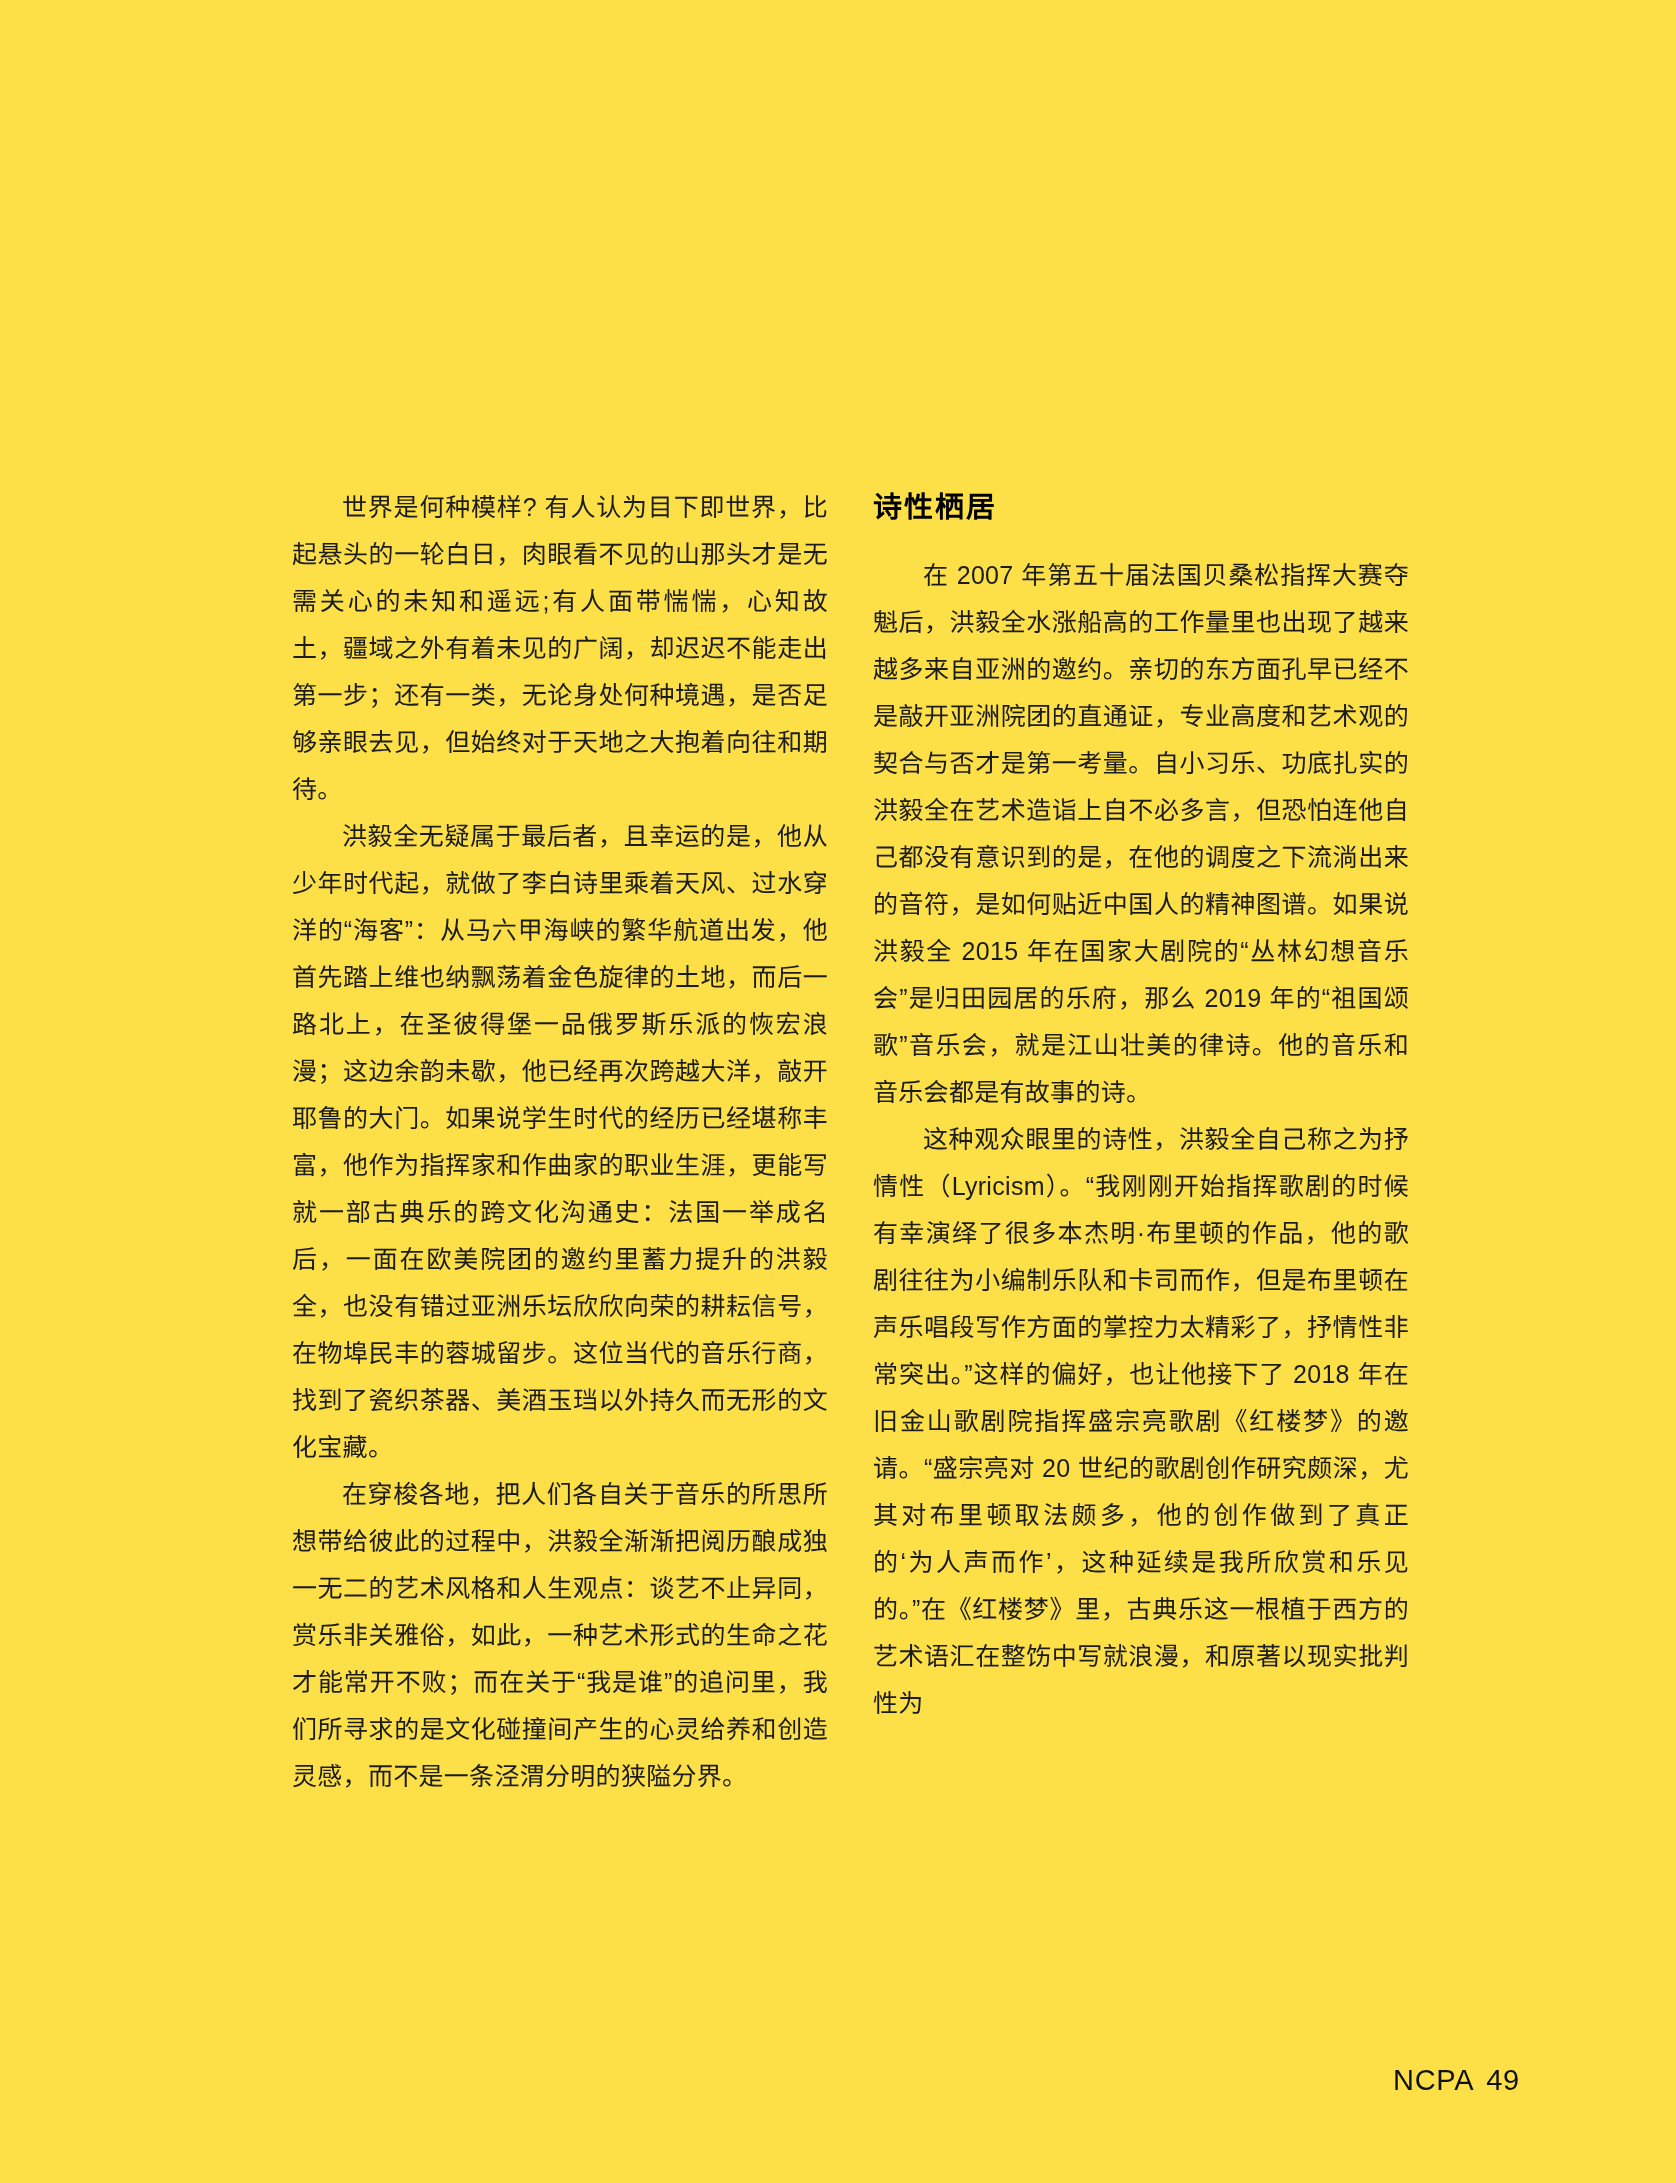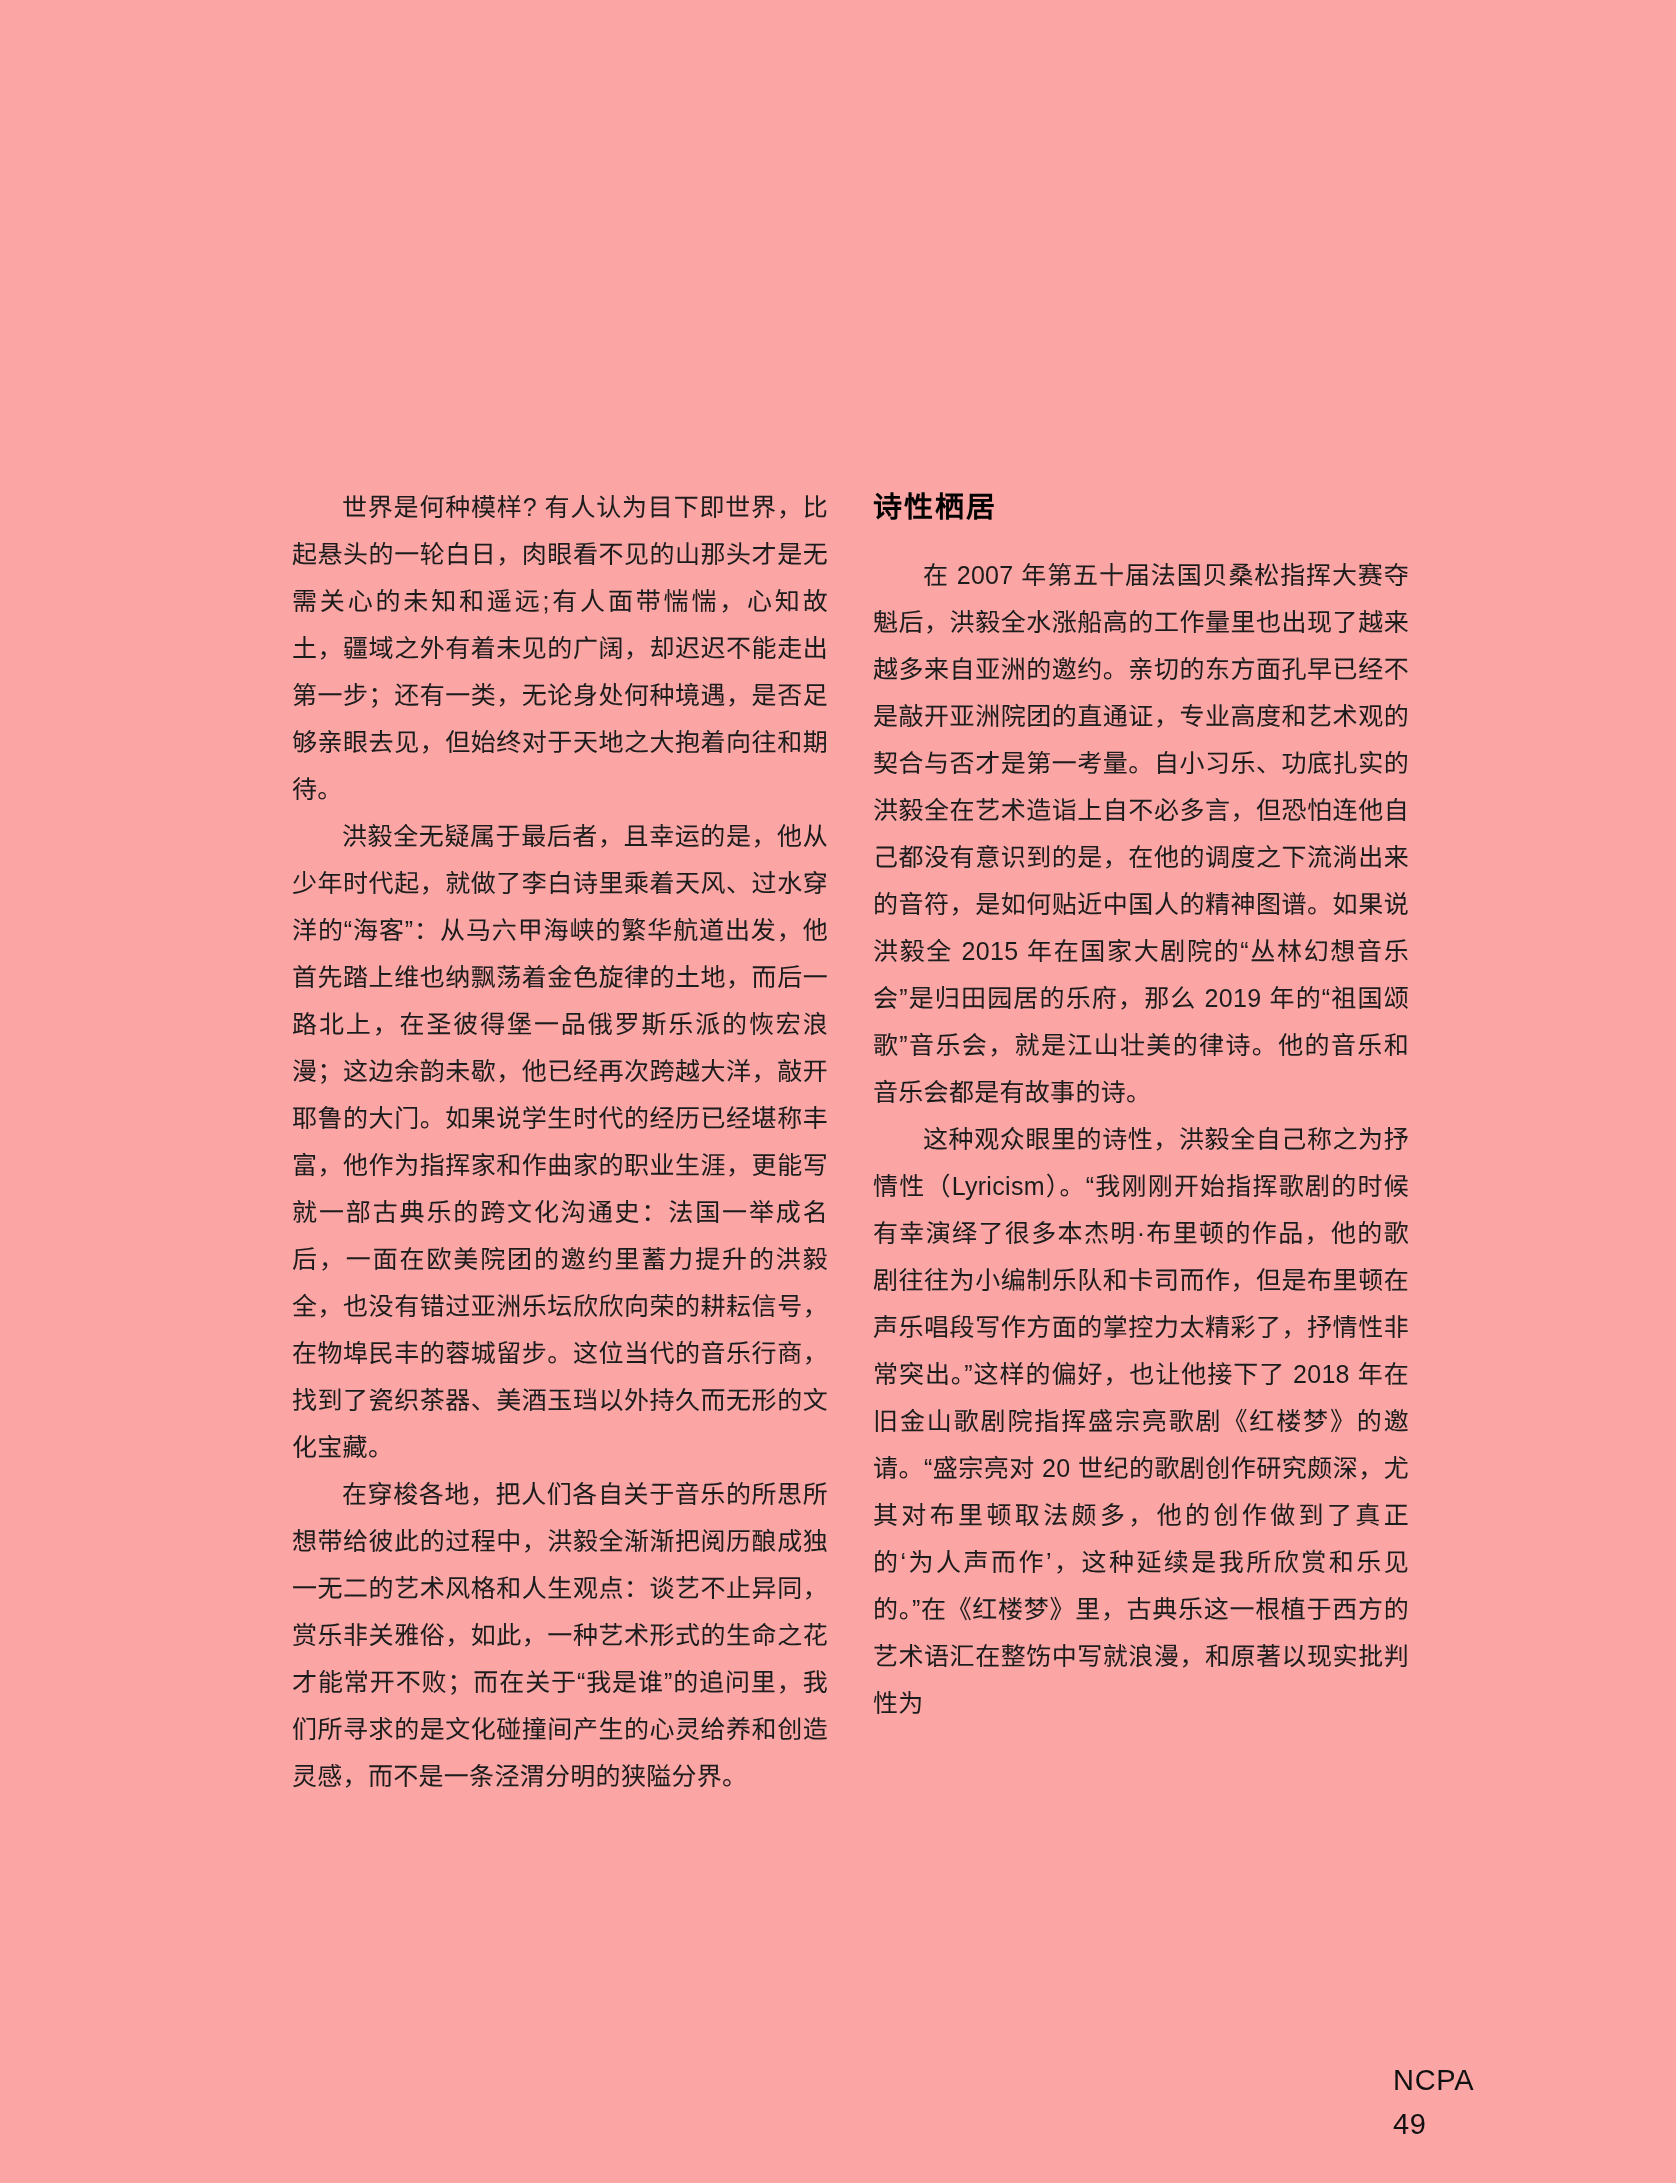--- a/index.html
+++ b/index.html
@@ -4,21 +4,21 @@
 <style>
   html, body {
     margin: 0;
     padding: 0;
     background: #ffffff;
   }
   .page {
     position: relative;
     width: 1676px;
     height: 2183px;
-    background: #fca5a5;
+    background: #fde047;
     font-family: "Liberation Sans", "DejaVu Sans", sans-serif;
     color: #1c1c1c;
     overflow: hidden;
   }
   .col {
     position: absolute;
     top: 484px;
     width: 536px;
     font-size: 25px;
     line-height: 47px;
@@ -48,21 +48,20 @@
     top: 2064px;
     left: 1393px;
     display: flex;
     align-items: baseline;
     gap: 12px;
     font-size: 29px;
     line-height: 32px;
     color: #111111;
     letter-spacing: 0.7px;
     white-space: nowrap;
-    flex-direction: column;
   }
 </style>
 </head>
 <body>
 
 <div class="page">
 
   <section class="col col-left">
     <p>世界是何种模样? 有人认为目下即世界，比起悬头的一轮白日，肉眼看不见的山那头才是无需关心的未知和遥远;有人面带惴惴，心知故土，疆域之外有着未见的广阔，却迟迟不能走出第一步；还有一类，无论身处何种境遇，是否足够亲眼去见，但始终对于天地之大抱着向往和期待。</p>
     <p>洪毅全无疑属于最后者，且幸运的是，他从少年时代起，就做了李白诗里乘着天风、过水穿洋的“海客”：从马六甲海峡的繁华航道出发，他首先踏上维也纳飘荡着金色旋律的土地，而后一路北上，在圣彼得堡一品俄罗斯乐派的恢宏浪漫；这边余韵未歇，他已经再次跨越大洋，敲开耶鲁的大门。如果说学生时代的经历已经堪称丰富，他作为指挥家和作曲家的职业生涯，更能写就一部古典乐的跨文化沟通史：法国一举成名后，一面在欧美院团的邀约里蓄力提升的洪毅全，也没有错过亚洲乐坛欣欣向荣的耕耘信号，在物埠民丰的蓉城留步。这位当代的音乐行商，找到了瓷织茶器、美酒玉珰以外持久而无形的文化宝藏。</p>

